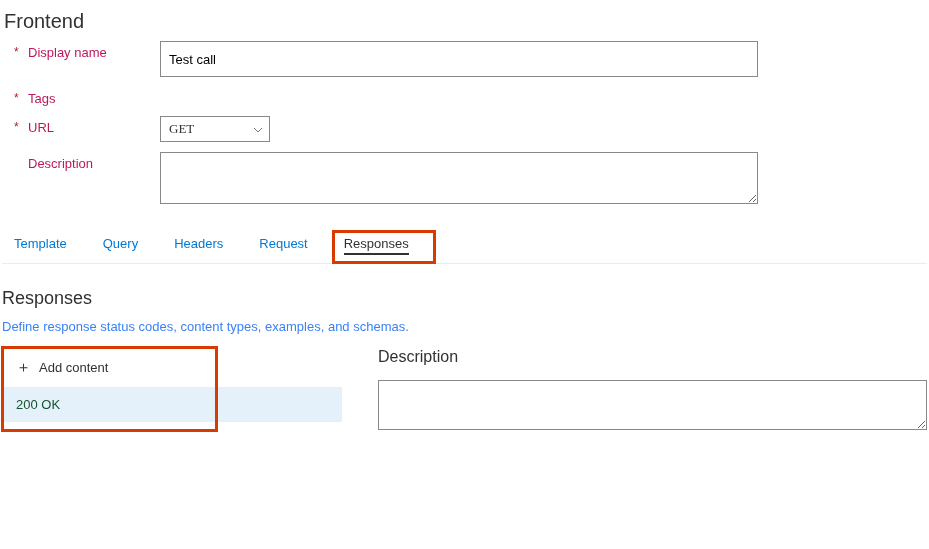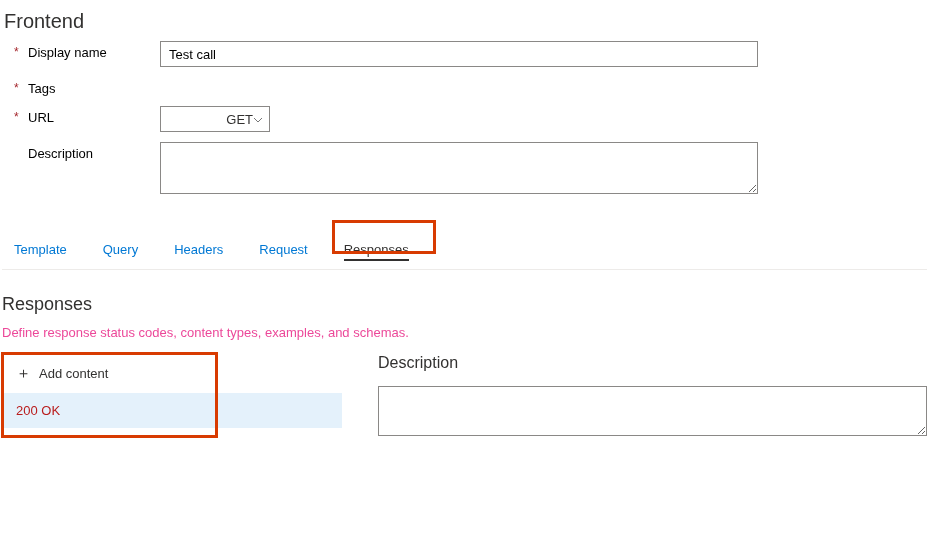--- a/index.html
+++ b/index.html
@@ -36,50 +36,51 @@
       font-size: 12px;
       width: 8px;
     }
     .req-empty {
       width: 8px;
       margin-left: 12px;
       margin-right: 6px;
     }
     .label-text {
       font-size: 13px;
-      color: #000000;
+      color: #be185d;
     }
     .field-area {
       flex: 1;
       max-width: 598px;
       display: flex;
       gap: 6px;
     }
     .text-input {
       border: 1px solid #8a8886;
       padding: 4px 8px;
       font-size: 13px;
-      height: 26px;
+      height: 36px;
       width: 100%;
       font-family: inherit;
     }
     .text-input::placeholder {
       font-style: italic;
       color: #666;
     }
     .select-box {
       border: 1px solid #8a8886;
       height: 26px;
       width: 110px;
       display: flex;
       align-items: center;
-      justify-content: flex-end;
+      justify-content: space-between;
       padding: 0 6px 0 8px;
       font-size: 13px;
       cursor: pointer;
+      font-family: Liberation Serif, serif;
     }
     .chevron {
       color: #777;
       font-size: 10px;
     }
     textarea.text-input {
       height: 52px;
       resize: both;
       font-family: inherit;
     }
@@ -90,21 +91,20 @@
       padding-left: 12px;
       border-bottom: 1px solid #edebe9;
       padding-bottom: 8px;
       position: relative;
     }
     .tab {
       font-size: 13px;
       color: #0078d4;
       cursor: pointer;
       padding-bottom: 2px;
-      margin-top: 16px;
     }
     .tab.active {
       color: #323130;
       border-bottom: 2px solid #323130;
     }
     .highlight-box-responses-tab {
       position: absolute;
       border: 3px solid #d83b01;
       top: -6px;
       left: 330px;
@@ -114,21 +114,21 @@
     }
     .responses-title {
       font-size: 18px;
       font-weight: 400;
       margin-top: 24px;
       margin-bottom: 10px;
       color: #323130;
     }
     .responses-desc {
       font-size: 13px;
-      color: #ec4899;
+      color: #3b82f6;
       margin-bottom: 14px;
     }
     .response-layout {
       display: flex;
       gap: 36px;
       position: relative;
     }
     .response-left {
       width: 340px;
       position: relative;
@@ -142,21 +142,21 @@
       font-size: 13px;
       color: #323130;
     }
     .plus-icon {
       font-size: 15px;
       font-weight: 300;
     }
     .response-item {
       padding: 10px 14px;
       background: #e4f1fb;
-      color: #b91c1c;
+      color: #14532d;
       font-size: 13px;
       cursor: pointer;
     }
     .highlight-box-left {
       position: absolute;
       border: 3px solid #d83b01;
       top: -2px;
       left: -1px;
       width: 217px;
       height: 86px;

